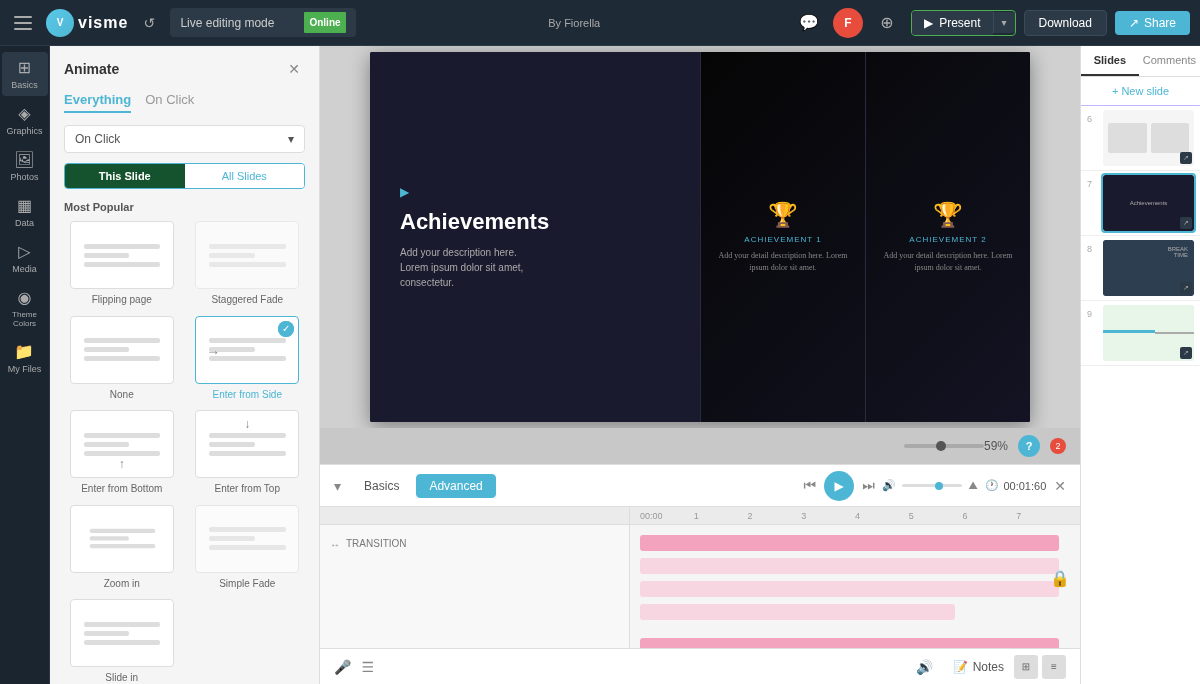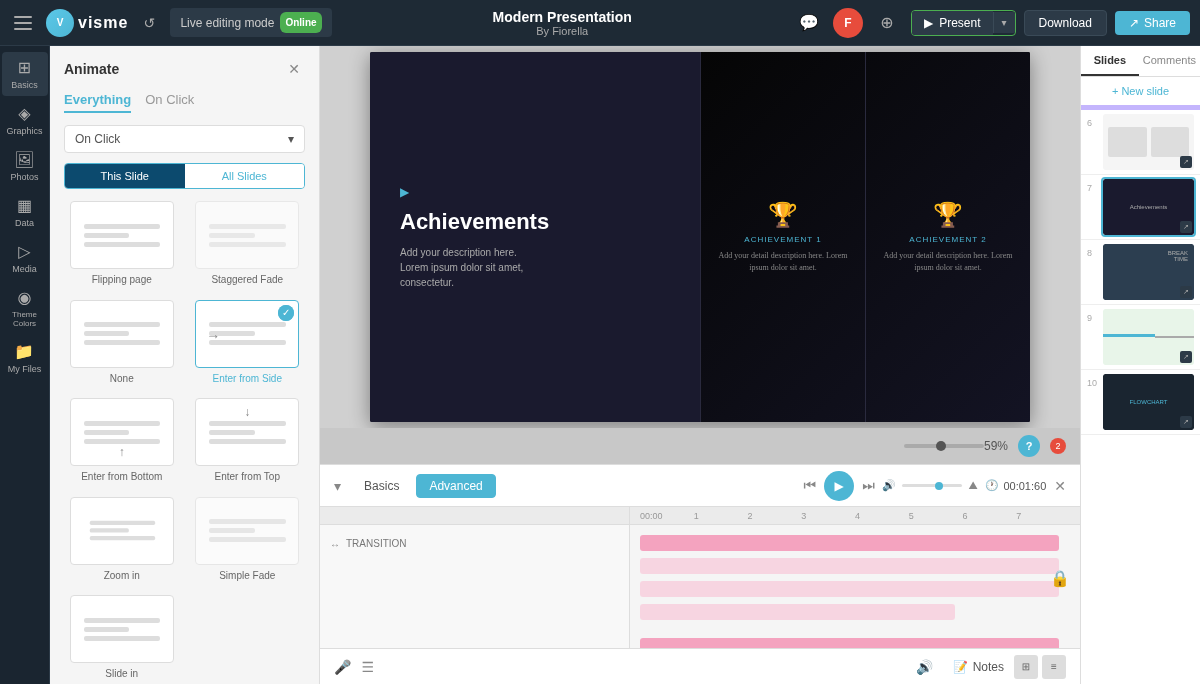--- a/index.html
+++ b/index.html
@@ -7,21 +7,21 @@
 
     
     .topbar { height: 46px; background: #1e2a35; display: flex; align-items: center; padding: 0 10px; gap: 8px; border-bottom: 1px solid #2c3a47; flex-shrink: 0; }
     .topbar-menu { width: 28px; height: 28px; display: flex; flex-direction: column; justify-content: center; gap: 4px; cursor: pointer; padding: 4px; }
     .topbar-menu span { display: block; width: 18px; height: 2px; background: #aaa; border-radius: 1px; }
     .logo { display: flex; align-items: center; gap: 4px; }
     .logo-icon { width: 28px; height: 28px; background: linear-gradient(135deg, #5bc8e8, #4db6d4); border-radius: 50%; display: flex; align-items: center; justify-content: center; font-size: 10px; font-weight: bold; color: #fff; }
     .logo-text { font-size: 16px; font-weight: 700; color: #fff; letter-spacing: 1px; }
     .undo-btn { width: 26px; height: 26px; display: flex; align-items: center; justify-content: center; color: #aaa; cursor: pointer; font-size: 14px; }
     .live-mode { display: flex; align-items: center; gap: 6px; background: #2c3a47; border-radius: 4px; padding: 4px 10px; font-size: 12px; color: #ccc; }
-    .live-badge { background: #4caf50; color: #fff; border-radius: 6px; padding: 5px 5px; font-size: 10px; font-weight: 600; }
+    .live-badge { background: #4caf50; color: #fff; border-radius: 1px; padding: 5px 5px; font-size: 10px; font-weight: 600; margin-left: 24px; }
     .title-area { flex: 1; text-align: center; }
     .title-main { font-size: 14px; font-weight: 600; color: #fff; }
     .title-sub { font-size: 11px; color: #aaa; }
     .topbar-actions { display: flex; align-items: center; gap: 8px; }
     .icon-btn { width: 32px; height: 32px; border: none; background: transparent; color: #aaa; cursor: pointer; display: flex; align-items: center; justify-content: center; font-size: 16px; border-radius: 4px; }
     .avatar-btn { width: 30px; height: 30px; background: #e74c3c; border-radius: 50%; display: flex; align-items: center; justify-content: center; font-size: 12px; font-weight: 700; color: #fff; cursor: pointer; }
     .present-btn { display: flex; align-items: center; gap: 0; background: transparent; border: 1px solid #4caf50; border-radius: 4px; overflow: hidden; }
     .present-main { display: flex; align-items: center; gap: 6px; padding: 5px 12px; background: #2c3a47; cursor: pointer; font-size: 12px; color: #fff; border: none; }
     .present-arrow { padding: 5px 8px; background: #2c3a47; border-left: 1px solid #3a4a57; cursor: pointer; color: #aaa; font-size: 10px; }
     .download-btn { background: #2c3a47; border: 1px solid #3a4a57; border-radius: 4px; padding: 5px 14px; font-size: 12px; color: #fff; cursor: pointer; }
@@ -41,21 +41,21 @@
     .animate-panel { width: 270px; background: #f5f5f5; color: #333; display: flex; flex-direction: column; flex-shrink: 0; border-right: 1px solid #ddd; }
     .panel-header { display: flex; align-items: center; justify-content: space-between; padding: 12px 14px 8px; background: #f5f5f5; }
     .panel-title { font-size: 14px; font-weight: 600; color: #333; }
     .panel-close { width: 22px; height: 22px; display: flex; align-items: center; justify-content: center; cursor: pointer; color: #888; font-size: 14px; }
     .panel-tabs { display: flex; gap: 0; padding: 0 14px 8px; }
     .panel-tab { font-size: 13px; color: #999; padding: 4px 0; cursor: pointer; border-bottom: 2px solid transparent; margin-right: 14px; }
     .panel-tab.active { color: #4db6d4; border-bottom-color: #4db6d4; font-weight: 600; }
     .panel-dropdown { margin: 4px 14px 10px; border: 1px solid #ddd; border-radius: 4px; padding: 6px 10px; display: flex; align-items: center; justify-content: space-between; background: #fff; cursor: pointer; font-size: 12px; color: #555; }
     .slide-toggle { display: flex; margin: 0 14px 12px; border-radius: 4px; overflow: hidden; border: 1px solid #4db6d4; }
     .slide-btn { flex: 1; padding: 6px 0; font-size: 11px; text-align: center; cursor: pointer; color: #4db6d4; background: #fff; border: none; }
-    .slide-btn.active { background: #0c4a6e; color: #fff; }
+    .slide-btn.active { background: #14532d; color: #fff; font-weight: bold; }
     .panel-section-label { font-size: 11px; font-weight: 600; color: #555; padding: 0 14px 8px; }
     .animation-grid { display: grid; grid-template-columns: 1fr 1fr; gap: 10px; padding: 0 14px; overflow-y: auto; flex: 1; }
     .anim-item { display: flex; flex-direction: column; align-items: center; gap: 5px; cursor: pointer; }
     .anim-thumb { width: 104px; height: 68px; border: 1.5px solid #ddd; border-radius: 4px; background: #fff; display: flex; align-items: center; justify-content: center; position: relative; overflow: hidden; }
     .anim-thumb.selected { border-color: #4db6d4; }
     .anim-thumb.selected::after { content: '✓'; position: absolute; top: 4px; right: 4px; width: 16px; height: 16px; background: #4db6d4; border-radius: 50%; font-size: 10px; color: #fff; display: flex; align-items: center; justify-content: center; }
     .anim-label { font-size: 10px; color: #666; text-align: center; }
     .thumb-lines { display: flex; flex-direction: column; gap: 4px; width: 75%; }
     .thumb-line { height: 5px; background: #ddd; border-radius: 2px; }
     .thumb-line.short { width: 60%; }
@@ -117,21 +117,21 @@
     .vol-icon { color: #888; cursor: pointer; font-size: 14px; margin-left: auto; }
     .notes-area { display: flex; align-items: center; gap: 4px; margin-left: 10px; color: #555; font-size: 12px; cursor: pointer; }
     .view-icons { display: flex; gap: 4px; }
     .view-icon { width: 24px; height: 24px; background: #ddd; border-radius: 3px; display: flex; align-items: center; justify-content: center; cursor: pointer; font-size: 10px; color: #666; }
 
     
     .right-panel { width: 120px; background: #fff; border-left: 1px solid #ddd; display: flex; flex-direction: column; flex-shrink: 0; }
     .right-tabs { display: flex; border-bottom: 1px solid #ddd; }
     .right-tab { flex: 1; text-align: center; padding: 8px 4px; font-size: 11px; cursor: pointer; color: #888; border-bottom: 2px solid transparent; }
     .right-tab.active { color: #333; border-bottom-color: #333; font-weight: 600; }
-    .new-slide-btn { display: flex; align-items: center; justify-content: center; gap: 4px; padding: 8px; font-size: 11px; color: #4db6d4; cursor: pointer; border-bottom: 5px solid #c4b5fd; }
+    .new-slide-btn { display: flex; align-items: center; justify-content: center; gap: 4px; padding: 8px; font-size: 11px; color: #4db6d4; cursor: pointer; border-bottom: 1px solid #c4b5fd; }
     .slide-thumbs { flex: 1; overflow-y: auto; }
     .slide-thumb-item { display: flex; gap: 4px; padding: 4px 6px; border-bottom: 1px solid #eee; align-items: flex-start; }
     .slide-num { font-size: 9px; color: #aaa; width: 12px; flex-shrink: 0; margin-top: 4px; }
     .slide-thumb-img { flex: 1; border-radius: 2px; overflow: hidden; position: relative; }
     .slide-thumb-img.active { outline: 2px solid #4db6d4; }
     .slide-mini { width: 100%; height: 56px; background: #1a1a2e; border-radius: 2px; display: flex; align-items: center; justify-content: center; overflow: hidden; position: relative; }
     .slide-mini-badge { position: absolute; bottom: 2px; right: 2px; width: 12px; height: 12px; background: #2c3a47; border-radius: 2px; display: flex; align-items: center; justify-content: center; font-size: 7px; color: #aaa; }
   </style>
 </head>
 <body>
@@ -145,21 +145,20 @@
   <div class="logo">
     <div class="logo-icon">V</div>
     <span class="logo-text">visme</span>
   </div>
   <div class="undo-btn">↺</div>
   <div class="live-mode">
     <span>Live editing mode</span>
     <span class="live-badge">Online</span>
   </div>
   <div class="title-area">
-    <div class="title-main">Modern Presentation</div>
     <div class="title-sub">By Fiorella</div>
   </div>
   <div class="topbar-actions">
     <div class="icon-btn">💬</div>
     <div class="avatar-btn">F</div>
     <div class="icon-btn">⊕</div>
     <div class="present-btn">
       <div class="present-main">
         <span>▶</span>
         <span>Present</span>
@@ -217,20 +216,21 @@
       <div class="panel-tab">On Click</div>
     </div>
     <div class="panel-dropdown">
       <span>On Click</span>
       <span>▾</span>
     </div>
     <div class="slide-toggle">
       <div class="slide-btn active">This Slide</div>
       <div class="slide-btn">All Slides</div>
     </div>
+    <div class="panel-section-label">Most Popular</div>
     <div class="animation-grid">
 
       <div class="anim-item">
         <div class="anim-thumb">
           <div class="thumb-lines">
               <div class="thumb-line"></div>
               <div class="thumb-line short"></div>
               <div class="thumb-line"></div>
             </div>
         </div>
@@ -500,26 +500,17 @@
         <span class="slide-num">9</span>
         <div class="slide-thumb-img">
           <div class="slide-mini" style="background:#e8f5e9;">
             <div style="width:80%;height:3px;background:#4db6d4;margin-bottom:3px;"></div>
             <div style="width:60%;height:2px;background:#aaa;"></div>
           </div>
           <div class="slide-mini-badge">↗</div>
         </div>
       </div>
 
-      <div class="slide-thumb-item">
-        <span class="slide-num">10</span>
-        <div class="slide-thumb-img">
-          <div class="slide-mini" style="background:#1a2530;">
-            <div style="font-size:6px;color:#4db6d4;">FLOWCHART</div>
-          </div>
-          <div class="slide-mini-badge">↗</div>
-        </div>
-      </div>
 
     </div>
   </div>
 
 </div>
 
 </body></html>

